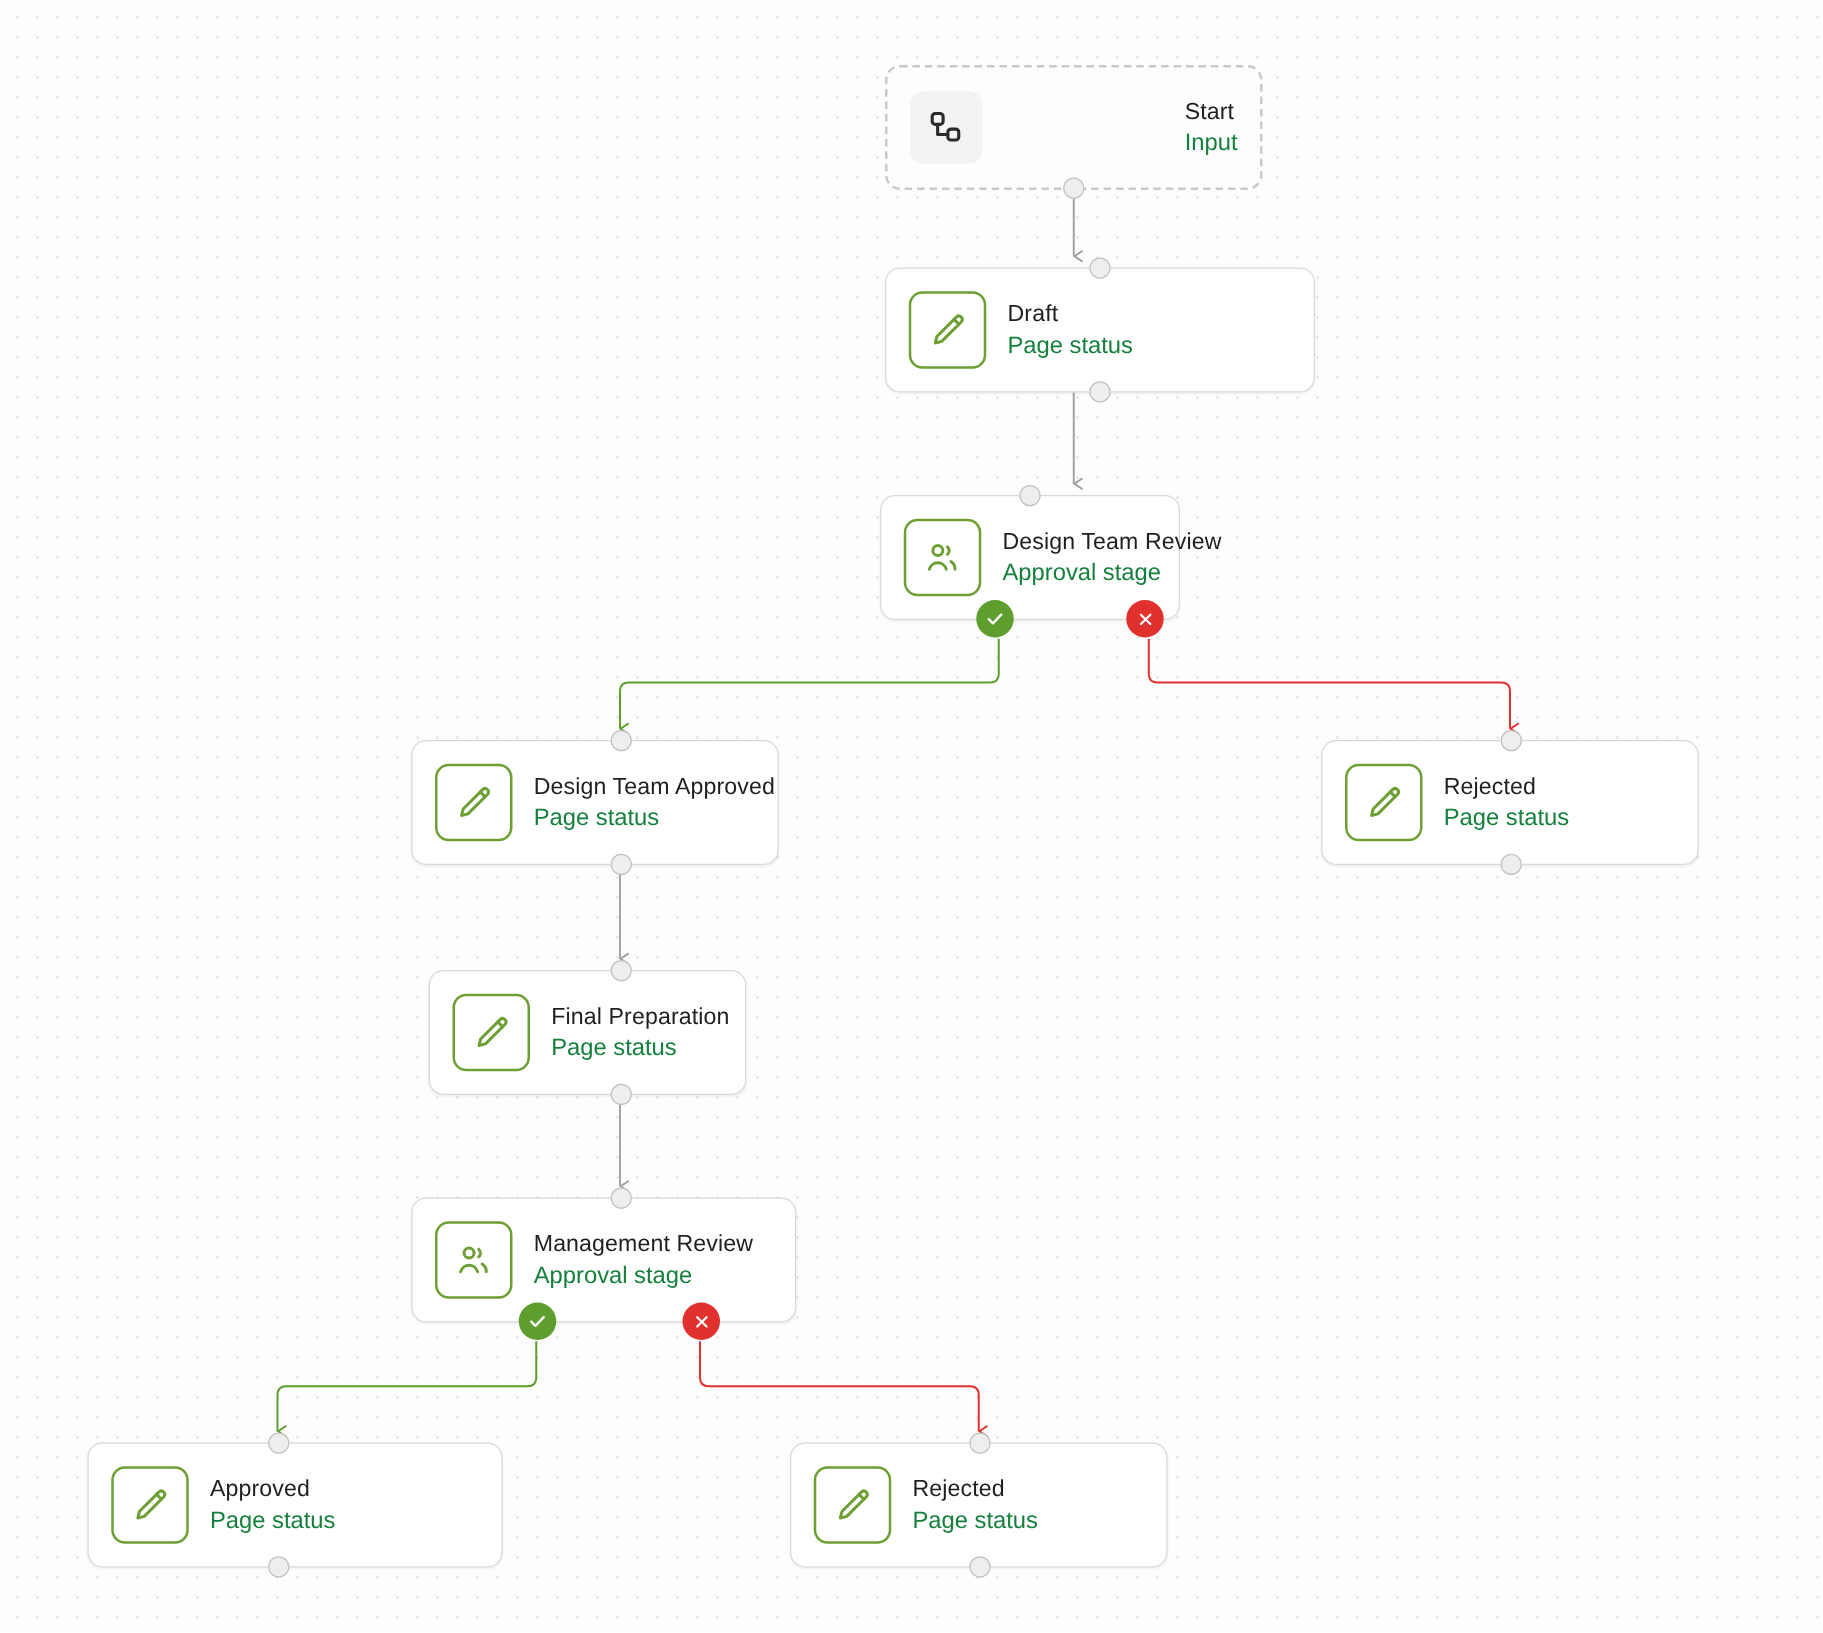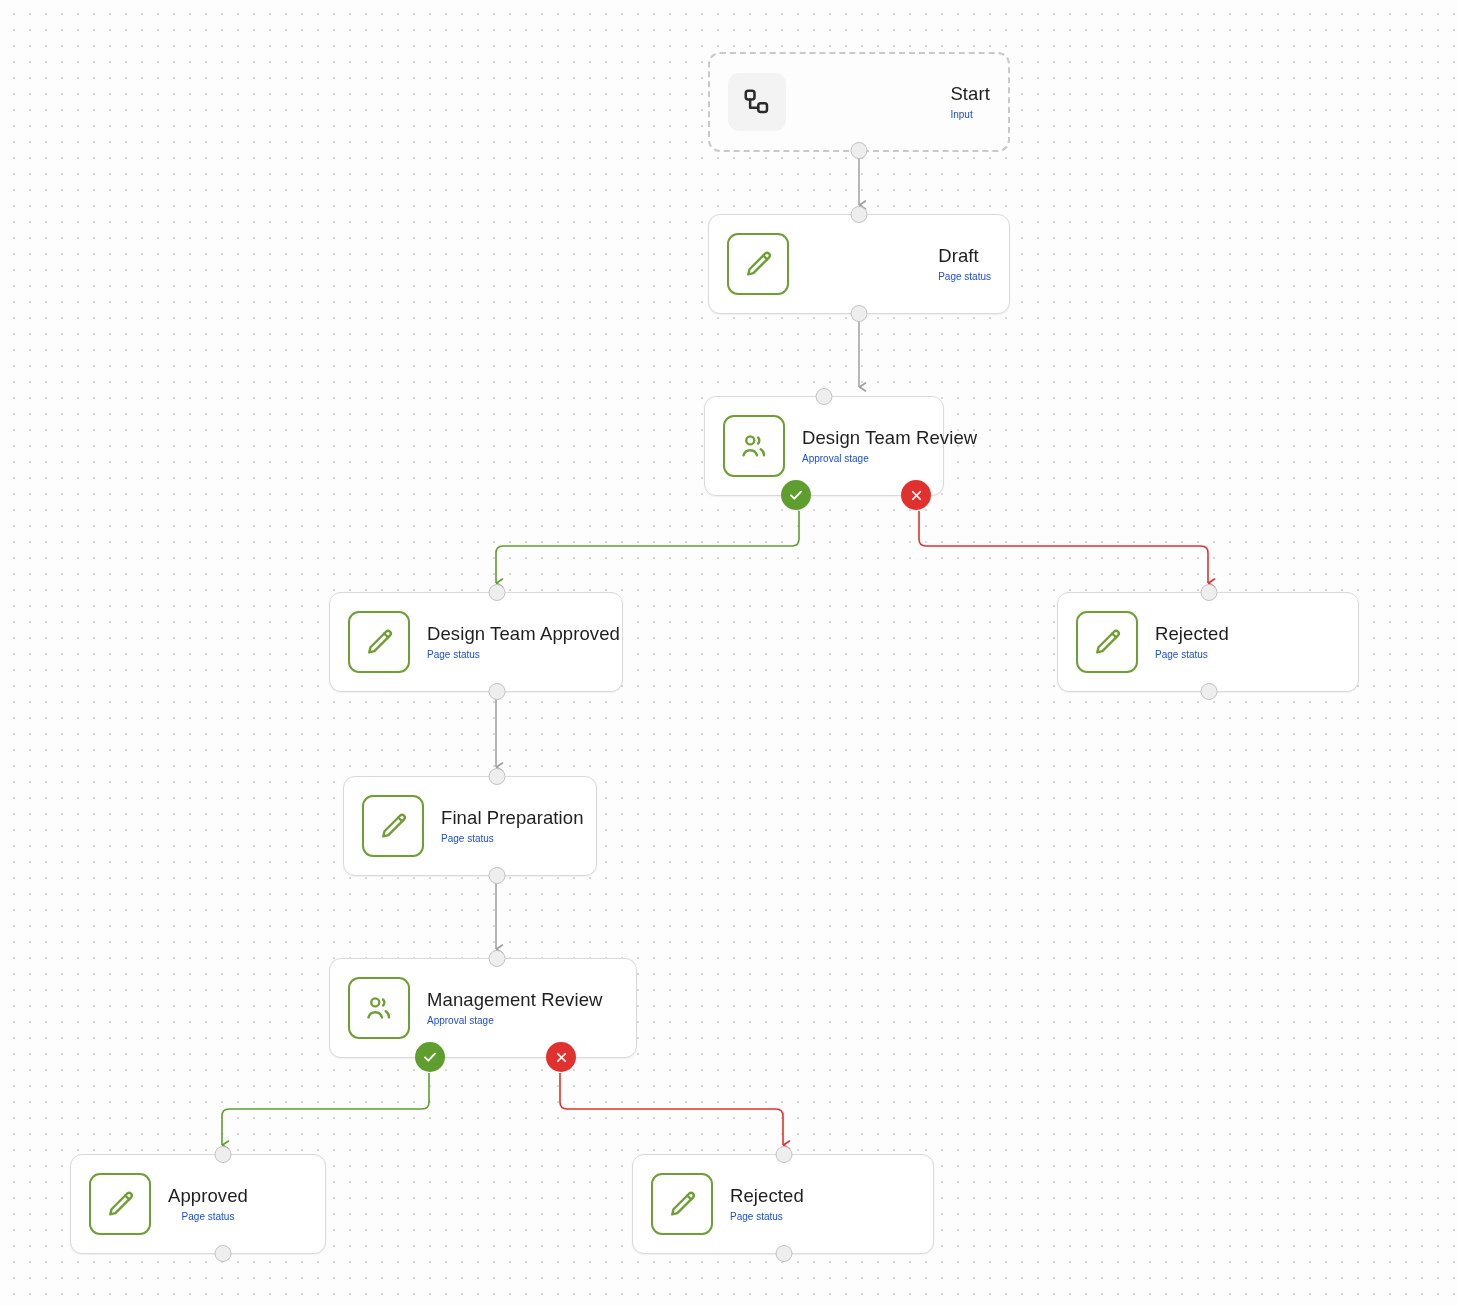--- a/index.html
+++ b/index.html
@@ -71,22 +71,22 @@
     justify-content: center;
     line-height: 1.28;
   }
   .node-title {
     font-size: 18.5px;
     color: #1f1f1f;
     letter-spacing: 0.1px;
     white-space: nowrap;
   }
   .node-sub {
-    font-size: 10px;
-    color: #1d4ed8;
+    font-size: 19px;
+    color: #15803d;
     margin-top: 3px;
     white-space: nowrap;
   }
 
   
   .handle {
     position: absolute;
     width: 17px;
     height: 17px;
     border-radius: 50%;
@@ -157,21 +157,21 @@
         <path d="M6.5 10 L6.5 16.5 L13 16.5"></path>
       </svg>
     </div>
     <div class="labels">
       <div class="node-title">Start</div>
       <div class="node-sub">Input</div>
     </div>
     <div class="handle bottom"></div>
   </div>
 
-  <div class="node" style="left:708px; top:214px; width:302px; height:100px;justify-content:space-between;">
+  <div class="node" style="left:708px; top:214px; width:344px; height:100px;">
     <div class="icon-box">
       <svg width="30" height="30" viewBox="0 0 24 24" fill="none" stroke="#6d9f33" stroke-width="1.9" stroke-linecap="round" stroke-linejoin="round">
         <path d="M17.8 3.6a2.2 2.2 0 0 1 3.1 3.1L8.3 19.3l-4.1 1 1-4.1z"></path>
         <path d="M16.2 5.2l3.1 3.1"></path>
       </svg>
     </div>
     <div class="labels">
       <div class="node-title">Draft</div>
       <div class="node-sub">Page status</div>
     </div>
@@ -269,21 +269,21 @@
         <path d="M4.5 12.5 L9.5 17.5 L19.5 7"></path>
       </svg>
     </div>
     <div class="badge reject" style="left:216px;">
       <svg width="15" height="15" viewBox="0 0 24 24" fill="none" stroke="#ffffff" stroke-width="2.8" stroke-linecap="round" stroke-linejoin="round">
         <path d="M6 6 L18 18 M18 6 L6 18"></path>
       </svg>
     </div>
   </div>
 
-  <div class="node" style="left:70px; top:1154px; width:256px; height:100px;text-align:center;">
+  <div class="node" style="left:70px; top:1154px; width:332px; height:100px;">
     <div class="icon-box">
       <svg width="30" height="30" viewBox="0 0 24 24" fill="none" stroke="#6d9f33" stroke-width="1.9" stroke-linecap="round" stroke-linejoin="round">
         <path d="M17.8 3.6a2.2 2.2 0 0 1 3.1 3.1L8.3 19.3l-4.1 1 1-4.1z"></path>
         <path d="M16.2 5.2l3.1 3.1"></path>
       </svg>
     </div>
     <div class="labels">
       <div class="node-title">Approved</div>
       <div class="node-sub">Page status</div>
     </div>

